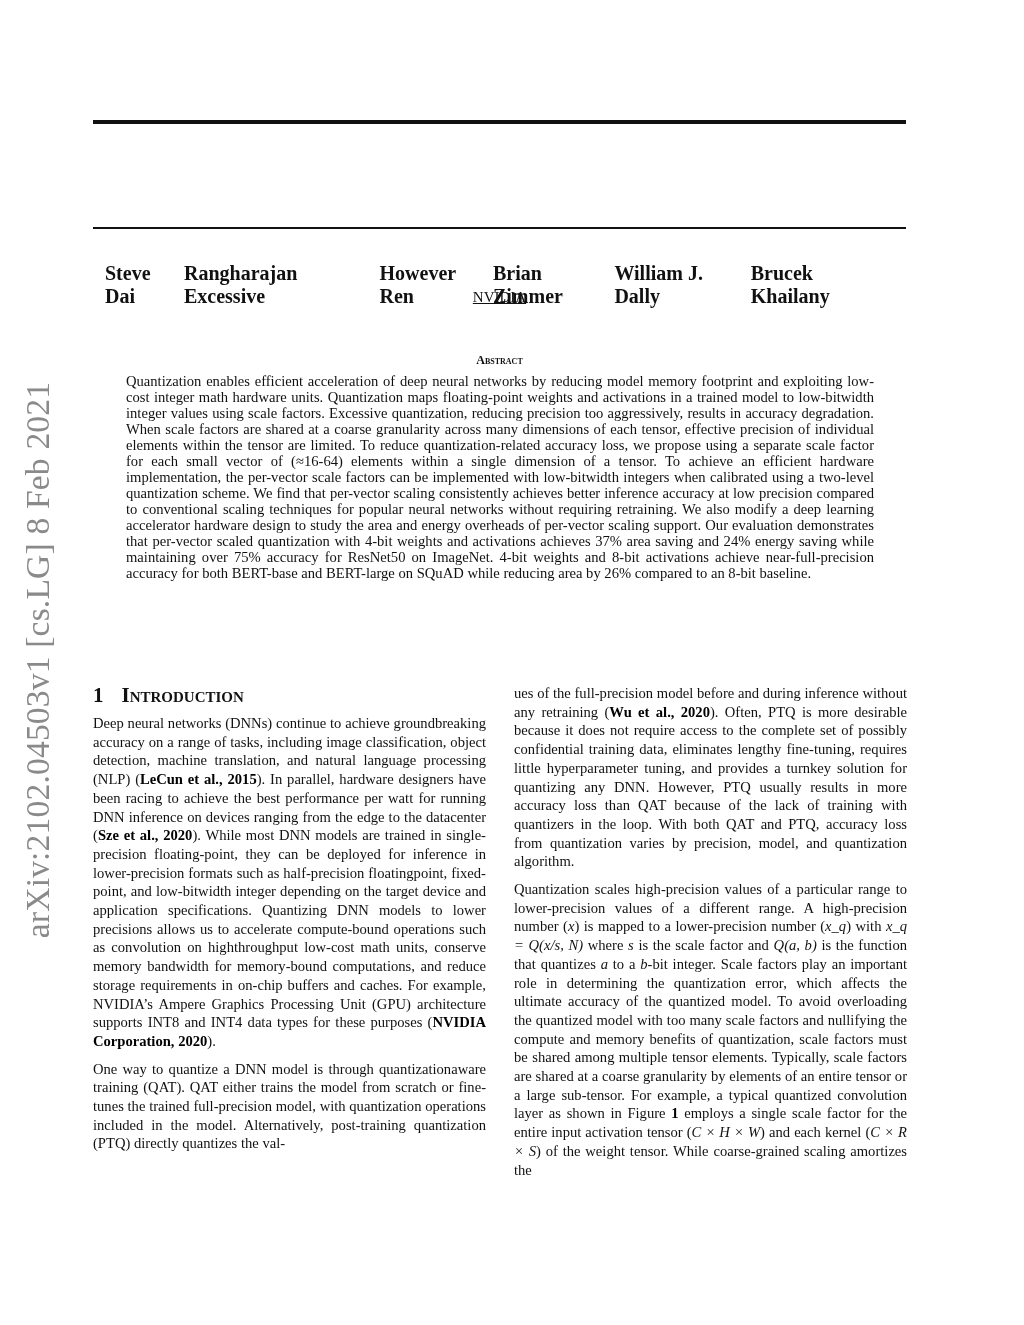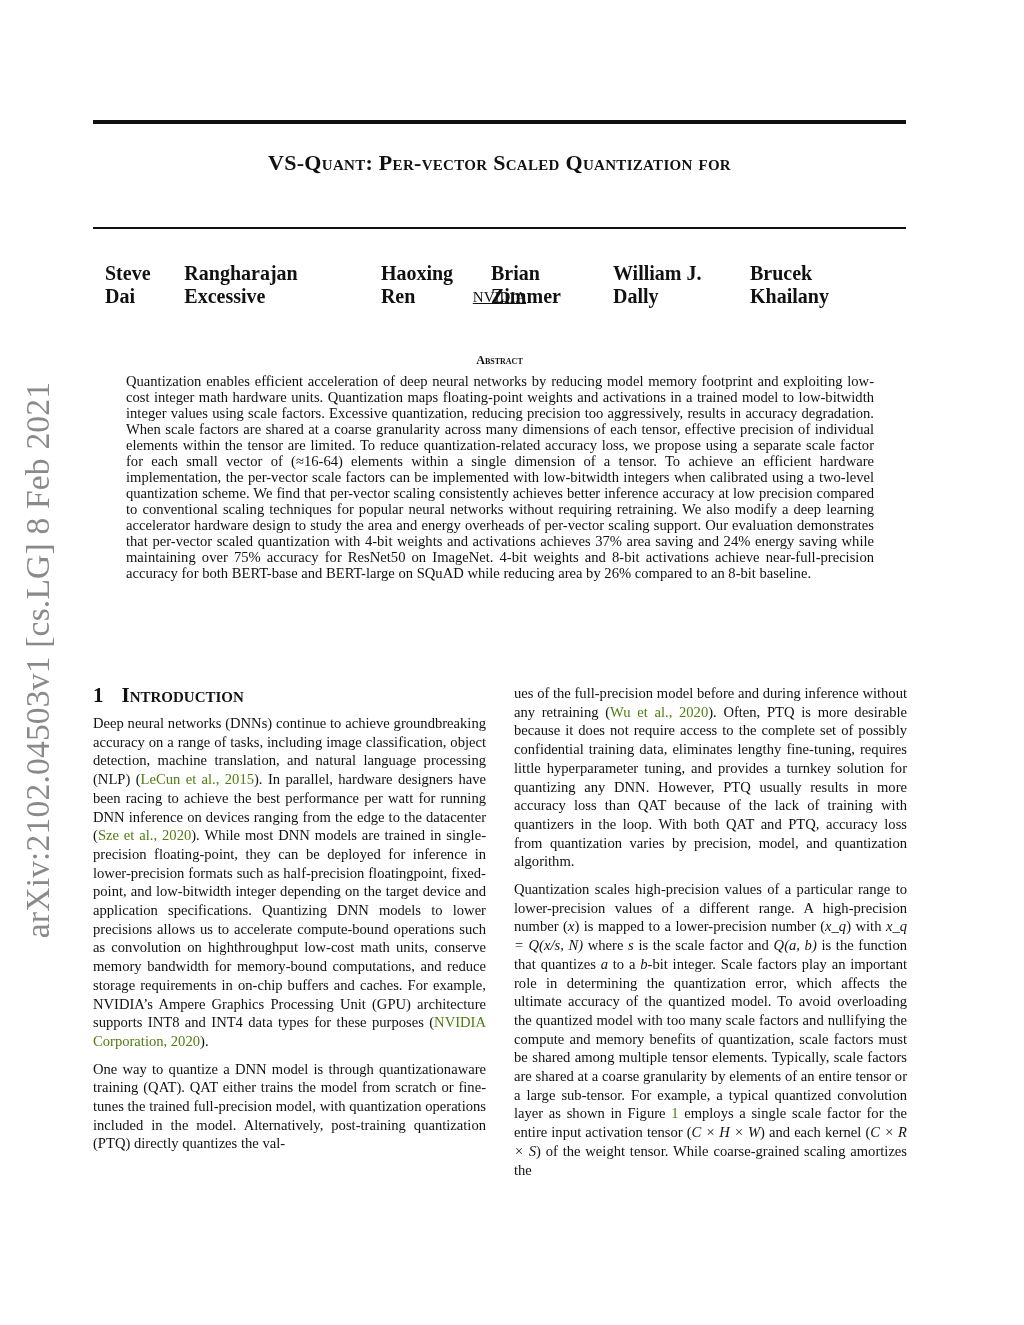--- a/index.html
+++ b/index.html
@@ -51,40 +51,39 @@
       font-weight: bold; font-size: 21px; font-variant: small-caps;
     }
     .section-heading .num { margin-right: 18px; }
     .col {
       position: absolute; width: 393px; font-size: 14.6px; line-height: 18.7px;
       text-align: justify; hyphens: manual;
     }
     .col.left { left: 93px; top: 714px; }
     .col.right { left: 514px; top: 684px; }
     .col p { margin: 0 0 9px 0; }
-    a.cite { color: #4d7c0f; text-decoration: none; }
+    a.cite { color: #000000; text-decoration: none; font-weight: bold; }
     .math { font-style: italic; }
   </style>
 </head>
 <body>
 
 <div class="arxiv-stamp">
   <span>arXiv:2102.04503v1  [cs.LG]  8 Feb 2021</span>
 </div>
 
 <div class="rule top"></div>
 <div class="title">
-  <div>VS-Quant: Per-vector Scaled Quantization for</div>
 </div>
 <div class="rule bottom"></div>
 
 <div class="authors">
   <span>Steve Dai</span>
   <span>Rangharajan Excessive</span>
-  <span>Haoxing Ren</span>
+  <span>However Ren</span>
   <span>Brian Zimmer</span>
   <span>William J. Dally</span>
   <span>Brucek Khailany</span>
 </div>
 <div class="affiliation">NVIDIA</div>
 
 <div class="abstract-heading">Abstract</div>
 <div class="abstract-body">Quantization enables efficient acceleration of deep neural networks by reducing model memory footprint and exploiting low-cost integer math hardware units. Quantization maps floating-point weights and activations in a trained model to low-bitwidth integer values using scale factors. Excessive quantization, reducing precision too aggressively, results in accuracy degradation. When scale factors are shared at a coarse granularity across many dimensions of each tensor, effective precision of individual elements within the tensor are limited. To reduce quantization-related accuracy loss, we propose using a separate scale factor for each small vector of (≈16-64) elements within a single dimension of a tensor. To achieve an efficient hardware implementation, the per-vector scale factors can be implemented with low-bitwidth integers when calibrated using a two-level quantization scheme. We find that per-vector scaling consistently achieves better inference accuracy at low precision compared to conventional scaling techniques for popular neural networks without requiring retraining. We also modify a deep learning accelerator hardware design to study the area and energy overheads of per-vector scaling support. Our evaluation demonstrates that per-vector scaled quantization with 4-bit weights and activations achieves 37% area saving and 24% energy saving while maintaining over 75% accuracy for ResNet50 on ImageNet. 4-bit weights and 8-bit activations achieve near-full-precision accuracy for both BERT-base and BERT-large on SQuAD while reducing area by 26% compared to an 8-bit baseline.</div>
 
 <div class="section-heading">

